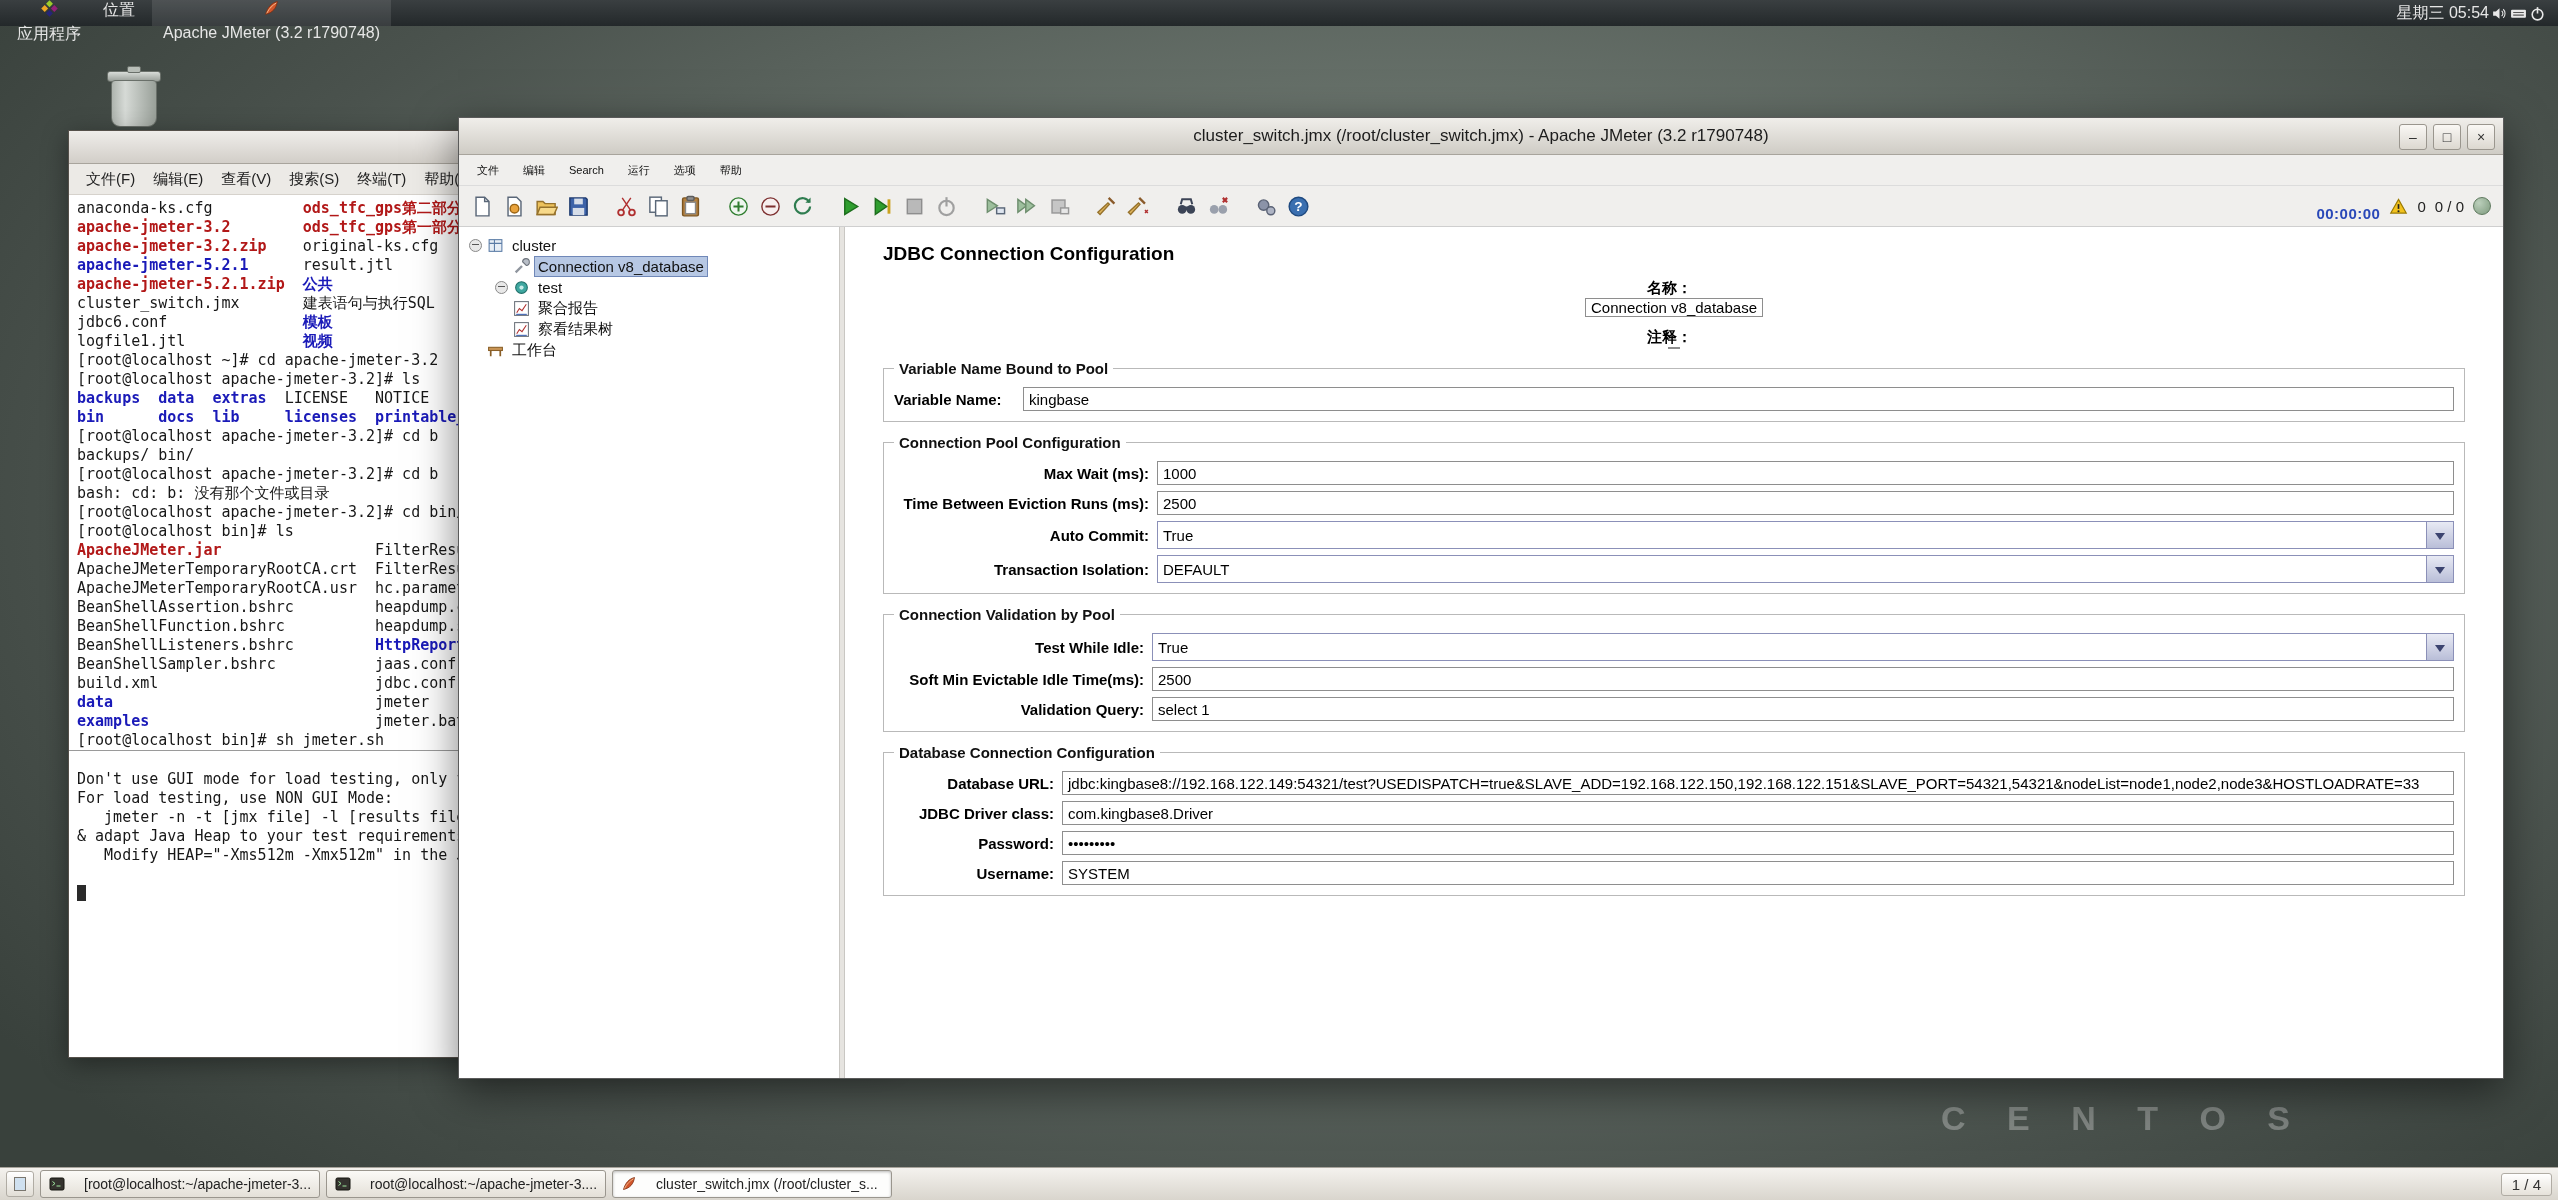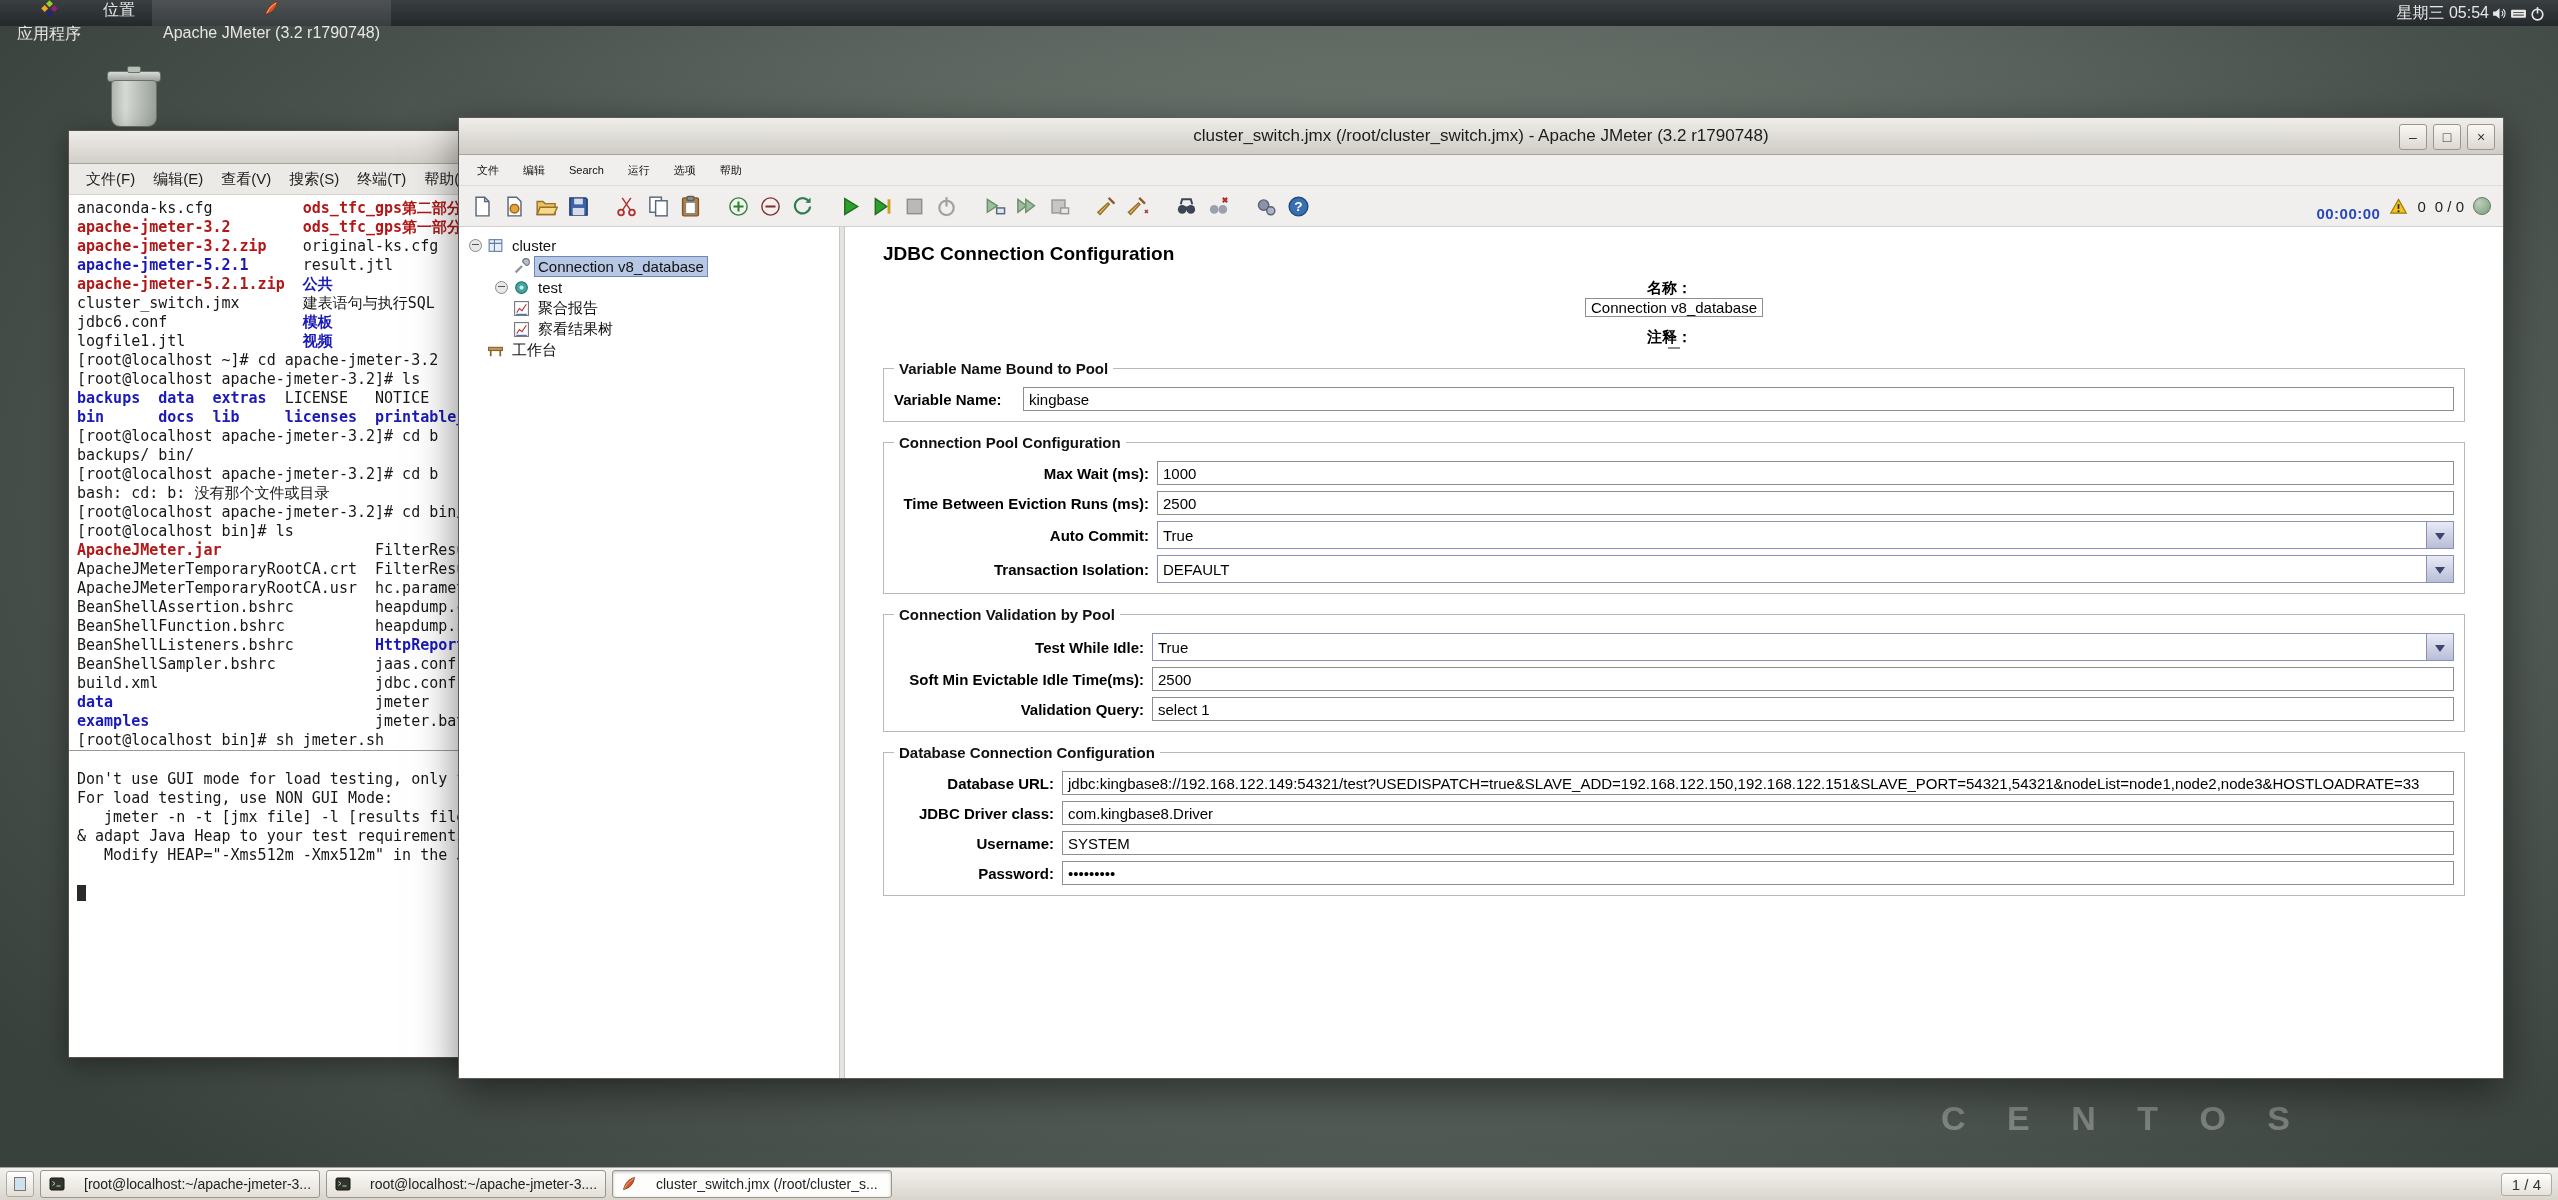--- a/index.html
+++ b/index.html
@@ -497,29 +497,29 @@
                   <span>jdbc:kingbase8://192.168.122.149:54321/test?USEDISPATCH=true&amp;SLAVE_ADD=192.168.122.150,192.168.122.151&amp;SLAVE_PORT=54321,54321&amp;nodeList=node1,node2,node3&amp;HOSTLOADRATE=33</span>
                 </div>
               </div>
               <div class="srow">
                 <label>JDBC Driver class:</label>
                 <div class="tf">
                   <span>com.kingbase8.Driver</span>
                 </div>
               </div>
               <div class="srow">
+                <label>Password:</label>
+                <div class="tf">
+                  <span>•••••••••</span>
+                </div>
+              </div>
+              <div class="srow">
                 <label>Username:</label>
                 <div class="tf">
                   <span>SYSTEM</span>
-                </div>
-              </div>
-              <div class="srow">
-                <label>Password:</label>
-                <div class="tf">
-                  <span>•••••••••</span>
                 </div>
               </div>
             </fieldset>
           </div>
       </div>
     </div>
   </div>
 
   <div class="taskbar">
     <span class="show-desktop"></span>

